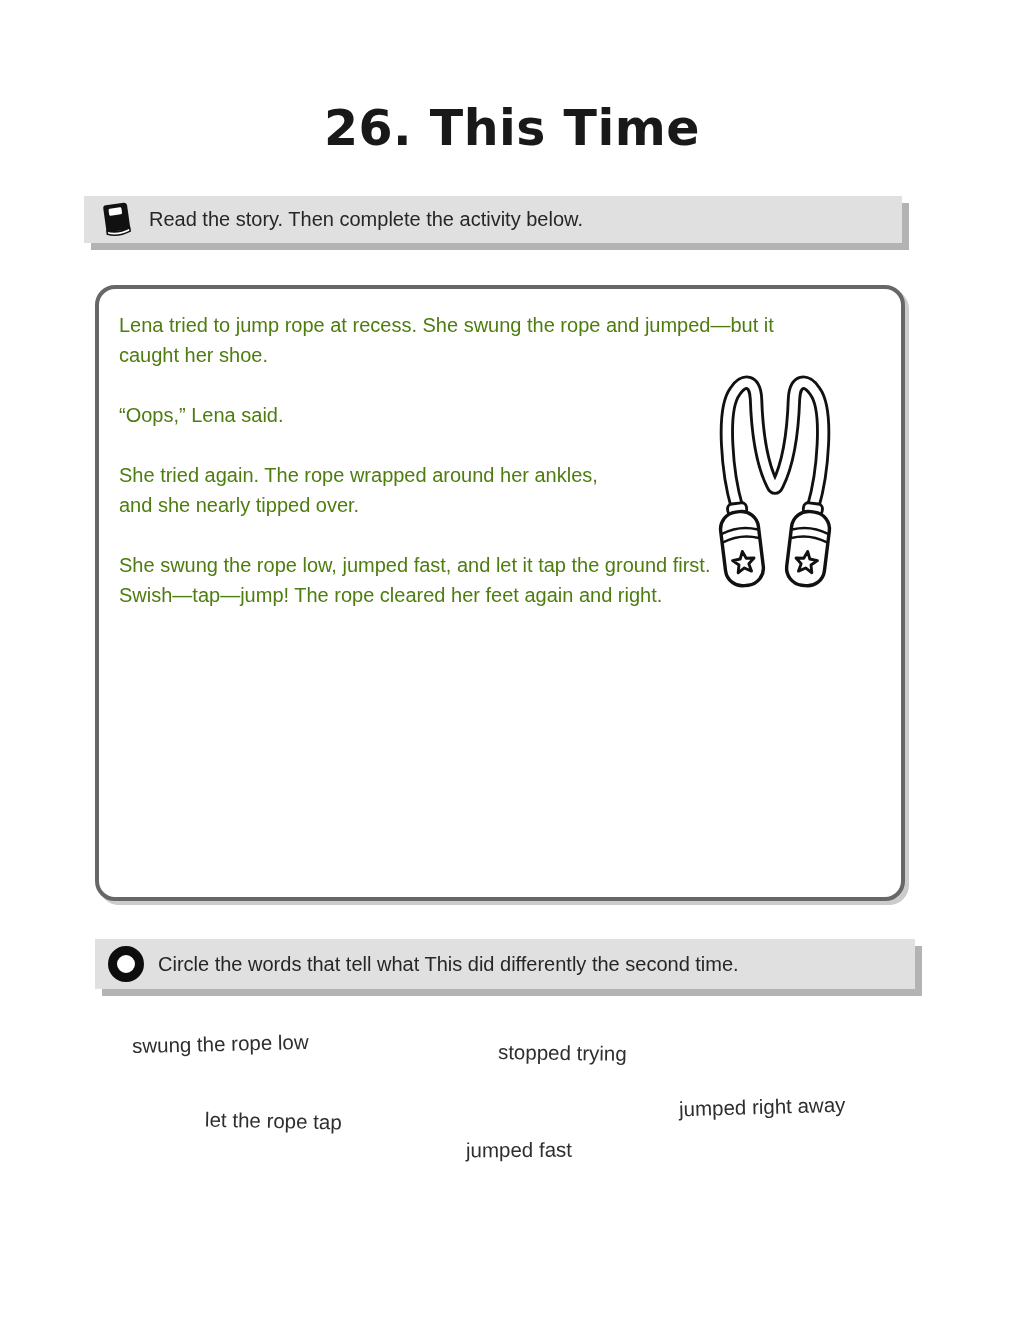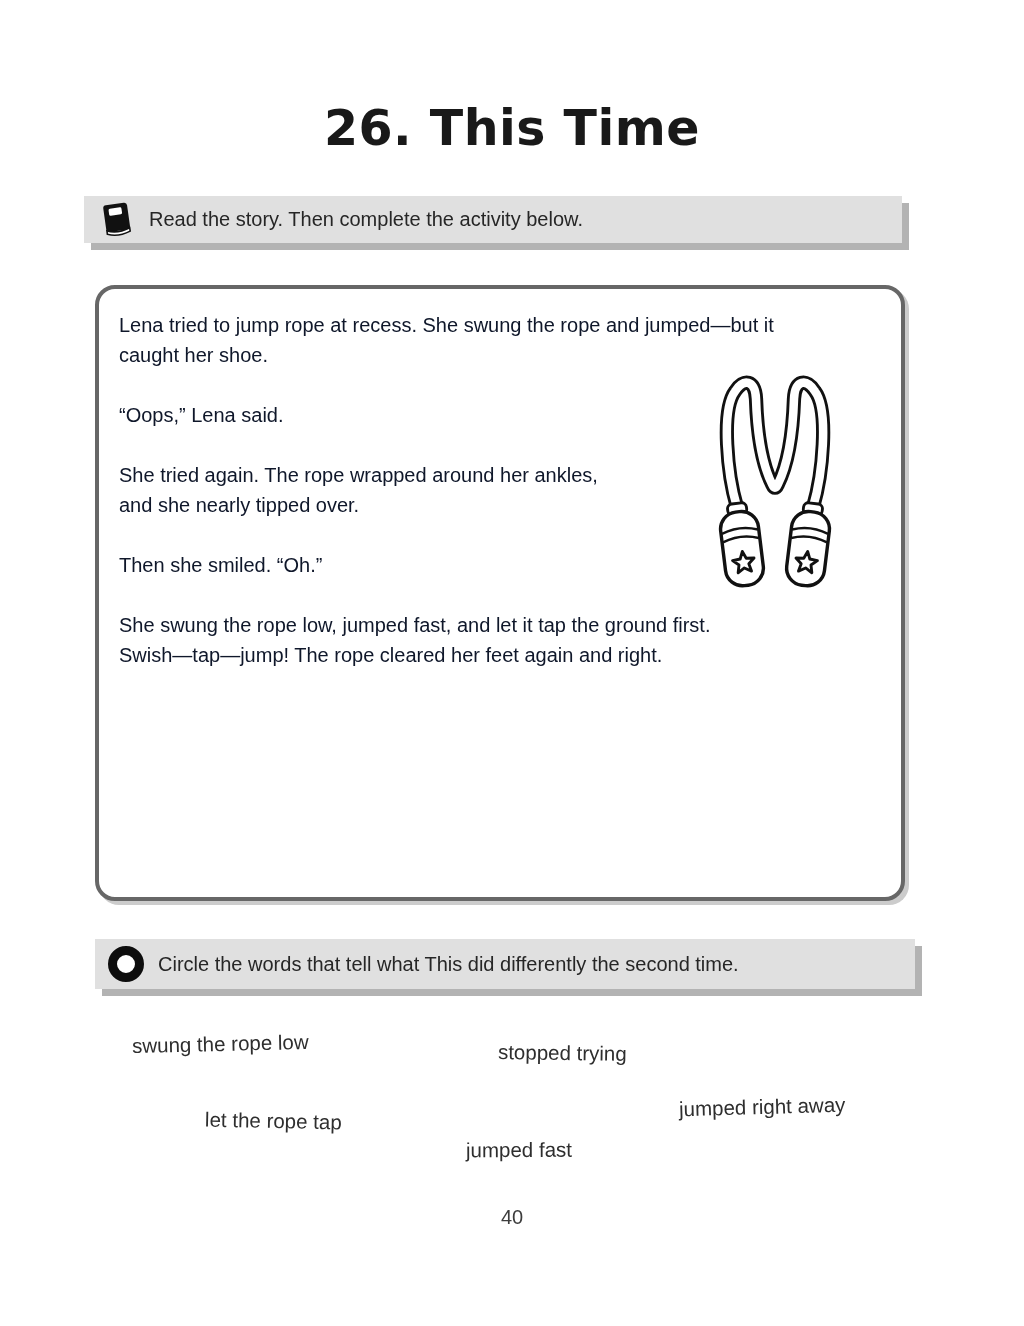--- a/index.html
+++ b/index.html
@@ -63,21 +63,21 @@
     border: 4px solid #676767;
     border-radius: 20px;
     background: #ffffff;
     box-shadow: 4px 4px 0 #cccccc;
     padding: 21px 20px 0 20px;
   }
 
   .story-paragraph {
     font-size: 20px;
     line-height: 30px;
-    color: #0f172a;
+    color: #4d7c0f;
     white-space: pre-line;
     margin-bottom: 30px;
   }
 
   .rope-illustration {
     position: absolute;
     top: 60px;
     right: 50px;
     width: 152px;
     height: 246px;
@@ -123,21 +123,20 @@
     </svg>
     <span class="instruction-text">Read the story. Then complete the activity below.</span>
   </div>
 
   <div class="story-box">
     <p class="story-paragraph">Lena tried to jump rope at recess. She swung the rope and jumped—but it
 caught her shoe.</p>
     <p class="story-paragraph">“Oops,” Lena said.</p>
     <p class="story-paragraph">She tried again. The rope wrapped around her ankles,
 and she nearly tipped over.</p>
-    <p class="story-paragraph">Then she smiled. “Oh.”</p>
     <p class="story-paragraph">She swung the rope low, jumped fast, and let it tap the ground first.
 Swish—tap—jump! The rope cleared her feet again and right.</p>
 
     <svg class="rope-illustration" viewBox="0 0 160 250" aria-hidden="true">
 
       <g fill="none" stroke-linecap="round">
         <path d="M40 162 C30 128, 23 60, 38 40 C47 26, 59 28, 60 48 C61 78, 64 112, 77 138 Q80 145, 83 138 C96 112, 99 78, 100 48 C101 28, 113 26, 122 40 C137 60, 130 128, 120 162" stroke="#111111" stroke-width="15"></path>
         <path d="M40 162 C30 128, 23 60, 38 40 C47 26, 59 28, 60 48 C61 78, 64 112, 77 138 Q80 145, 83 138 C96 112, 99 78, 100 48 C101 28, 113 26, 122 40 C137 60, 130 128, 120 162" stroke="#ffffff" stroke-width="9"></path>
       </g>
 
@@ -163,15 +162,14 @@
     <span class="ring-icon"></span>
     <span class="instruction-text">Circle the words that tell what This did differently the second time.</span>
   </div>
 
   <div class="option-word opt-0">swung the rope low</div>
   <div class="option-word opt-1">stopped trying</div>
   <div class="option-word opt-2">let the rope tap</div>
   <div class="option-word opt-3">jumped right away</div>
   <div class="option-word opt-4">jumped fast</div>
 
-  <div class="page-number">40</div>
 
 </div>
 
 </body></html>

